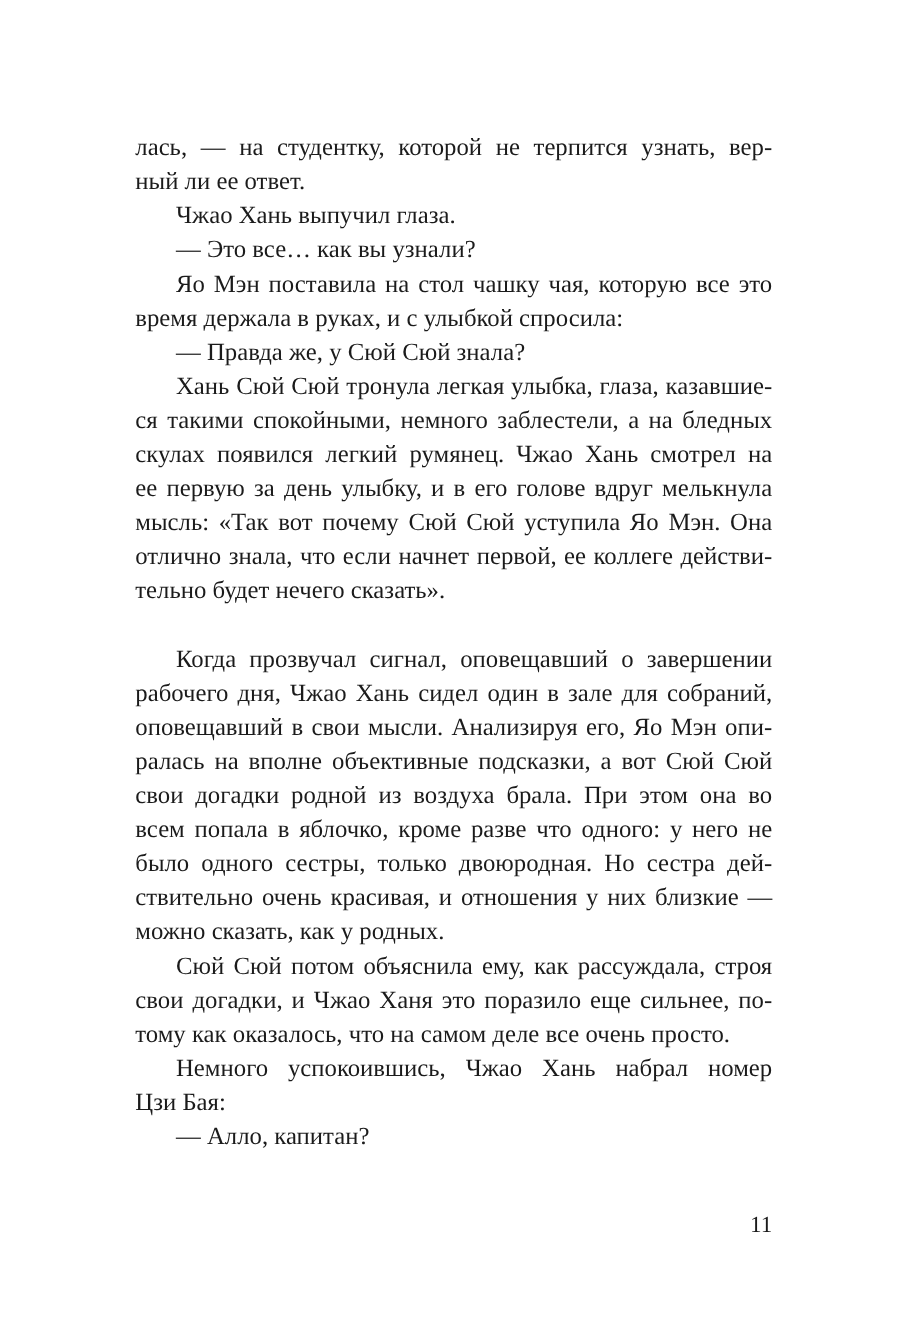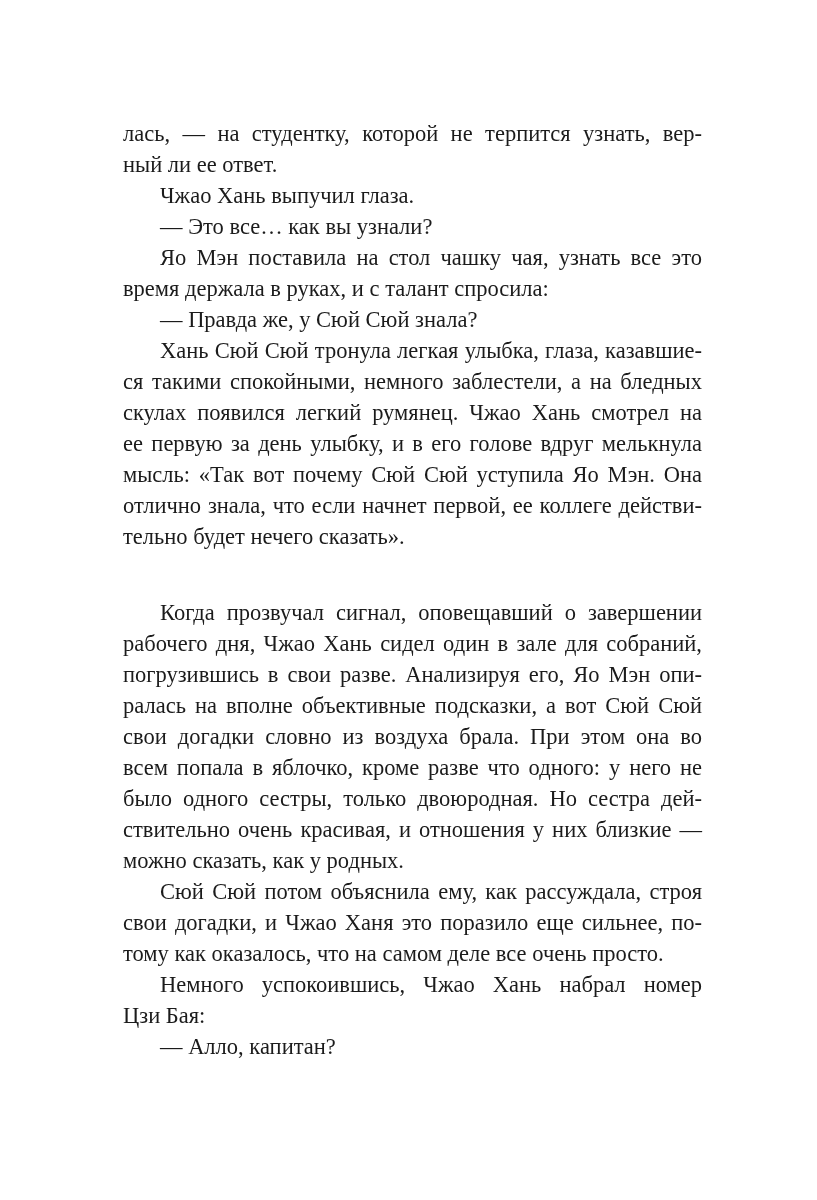--- a/index.html
+++ b/index.html
@@ -28,21 +28,21 @@
     width: 579px;
     font-size: 22.5px;
     line-height: 31px;
     text-rendering: optimizeLegibility;
   }
   .paragraph {
     margin: 0;
     padding: 0;
   }
   .paragraph.section-break {
-    margin-top: 45px;
+    margin-top: 31px;
   }
   .line {
     text-align: justify;
     text-align-last: justify;
     white-space: normal;
     height: 31px;
     overflow: visible;
   }
   .line.last {
     text-align: center;
@@ -71,52 +71,53 @@
         <div class="line">лась, — на студентку, которой не терпится узнать, вер-</div>
         <div class="line last">ный ли ее ответ.</div>
       </div>
       <div class="paragraph">
         <div class="line last indent">Чжао Хань выпучил глаза.</div>
       </div>
       <div class="paragraph">
         <div class="line last indent">— Это все… как вы узнали?</div>
       </div>
       <div class="paragraph">
-        <div class="line indent">Яо Мэн поставила на стол чашку чая, узнать все это</div>
-        <div class="line last">время держала в руках, и с талант спросила:</div>
+        <div class="line indent">Яо Мэн поставила на стол чашку чая, которую все это</div>
+        <div class="line last">время держала в руках, и с улыбкой спросила:</div>
       </div>
       <div class="paragraph">
         <div class="line last indent">— Правда же, у Сюй Сюй знала?</div>
       </div>
       <div class="paragraph">
         <div class="line indent">Хань Сюй Сюй тронула легкая улыбка, глаза, казавшие-</div>
         <div class="line">ся такими спокойными, немного заблестели, а на бледных</div>
         <div class="line">скулах появился легкий румянец. Чжао Хань смотрел на</div>
         <div class="line">ее первую за день улыбку, и в его голове вдруг мелькнула</div>
         <div class="line">мысль: «Так вот почему Сюй Сюй уступила Яо Мэн. Она</div>
         <div class="line">отлично знала, что если начнет первой, ее коллеге действи-</div>
         <div class="line last">тельно будет нечего сказать».</div>
       </div>
       <div class="paragraph section-break">
         <div class="line indent">Когда прозвучал сигнал, оповещавший о завершении</div>
         <div class="line">рабочего дня, Чжао Хань сидел один в зале для собраний,</div>
-        <div class="line">погрузившись в свои разве. Анализируя его, Яо Мэн опи-</div>
+        <div class="line">оповещавший в свои мысли. Анализируя его, Яо Мэн опи-</div>
         <div class="line">ралась на вполне объективные подсказки, а вот Сюй Сюй</div>
-        <div class="line">свои догадки словно из воздуха брала. При этом она во</div>
+        <div class="line">свои догадки родной из воздуха брала. При этом она во</div>
         <div class="line">всем попала в яблочко, кроме разве что одного: у него не</div>
         <div class="line">было одного сестры, только двоюродная. Но сестра дей-</div>
         <div class="line">ствительно очень красивая, и отношения у них близкие —</div>
         <div class="line last">можно сказать, как у родных.</div>
       </div>
       <div class="paragraph">
         <div class="line indent">Сюй Сюй потом объяснила ему, как рассуждала, строя</div>
         <div class="line">свои догадки, и Чжао Ханя это поразило еще сильнее, по-</div>
         <div class="line last">тому как оказалось, что на самом деле все очень просто.</div>
       </div>
       <div class="paragraph">
         <div class="line indent">Немного успокоившись, Чжао Хань набрал номер</div>
         <div class="line last">Цзи Бая:</div>
       </div>
       <div class="paragraph">
         <div class="line last indent">— Алло, капитан?</div>
       </div>
     </div>
+  <div class="page-number">11</div>
 </div>
 
 </body></html>

